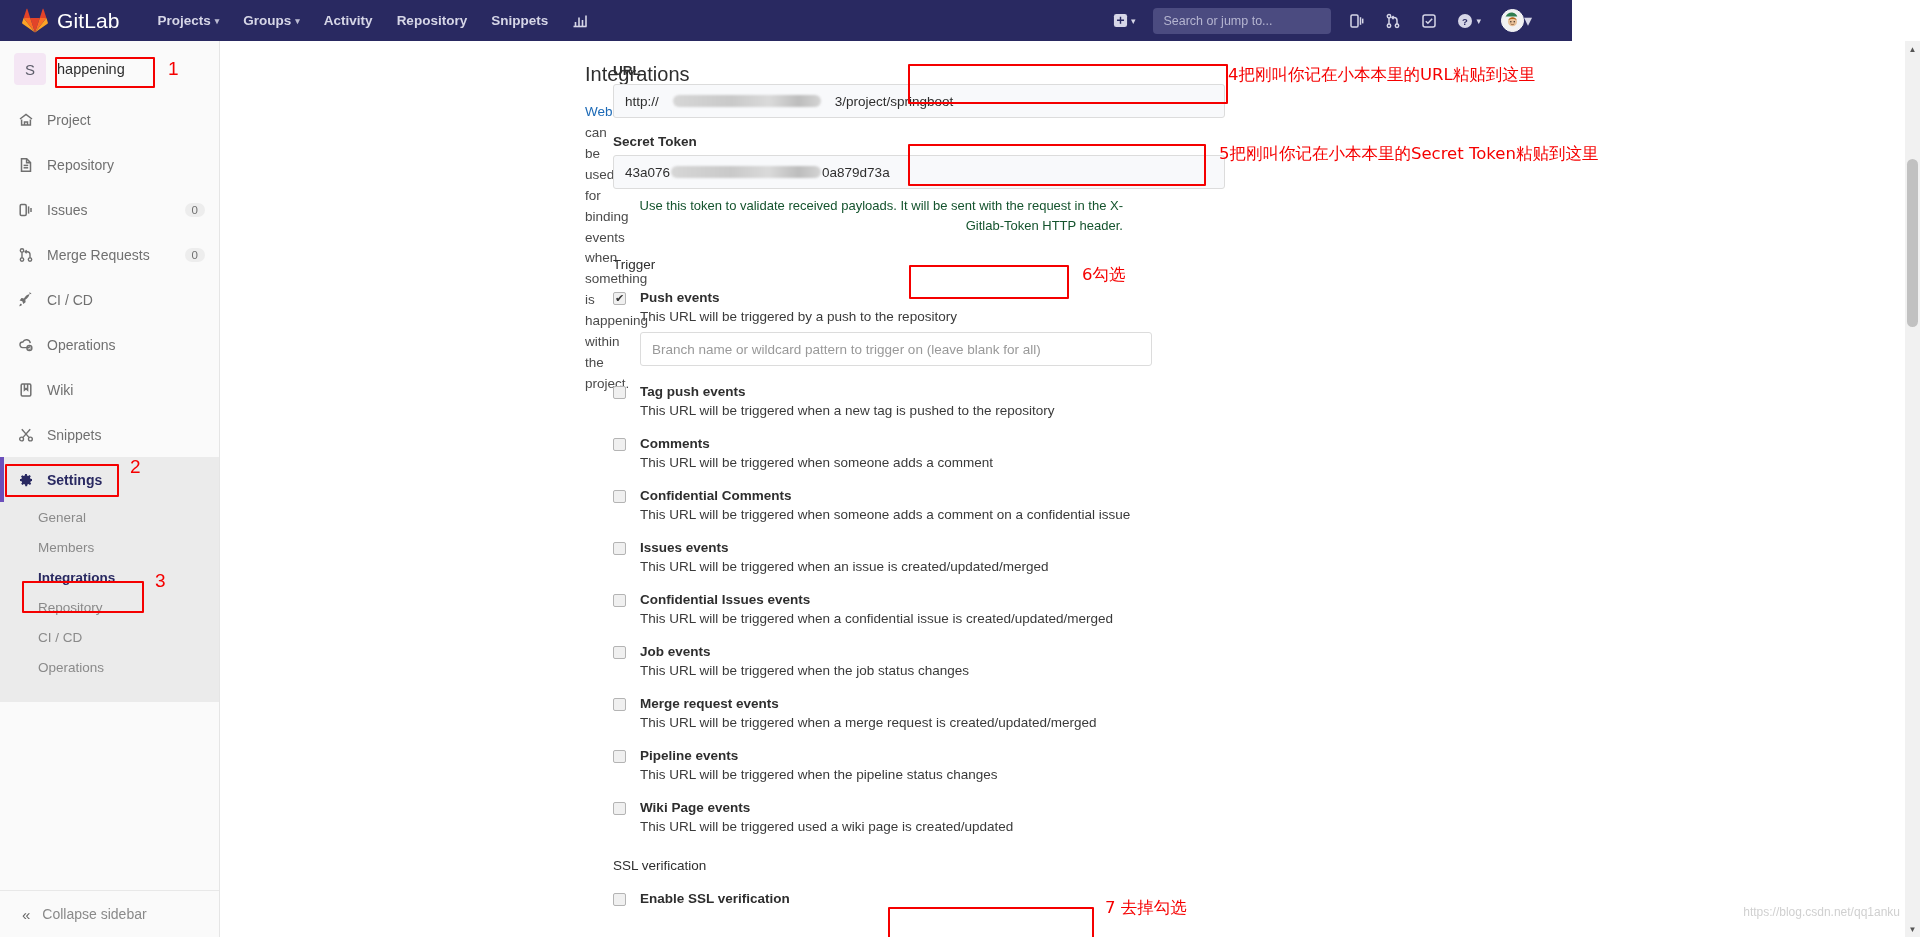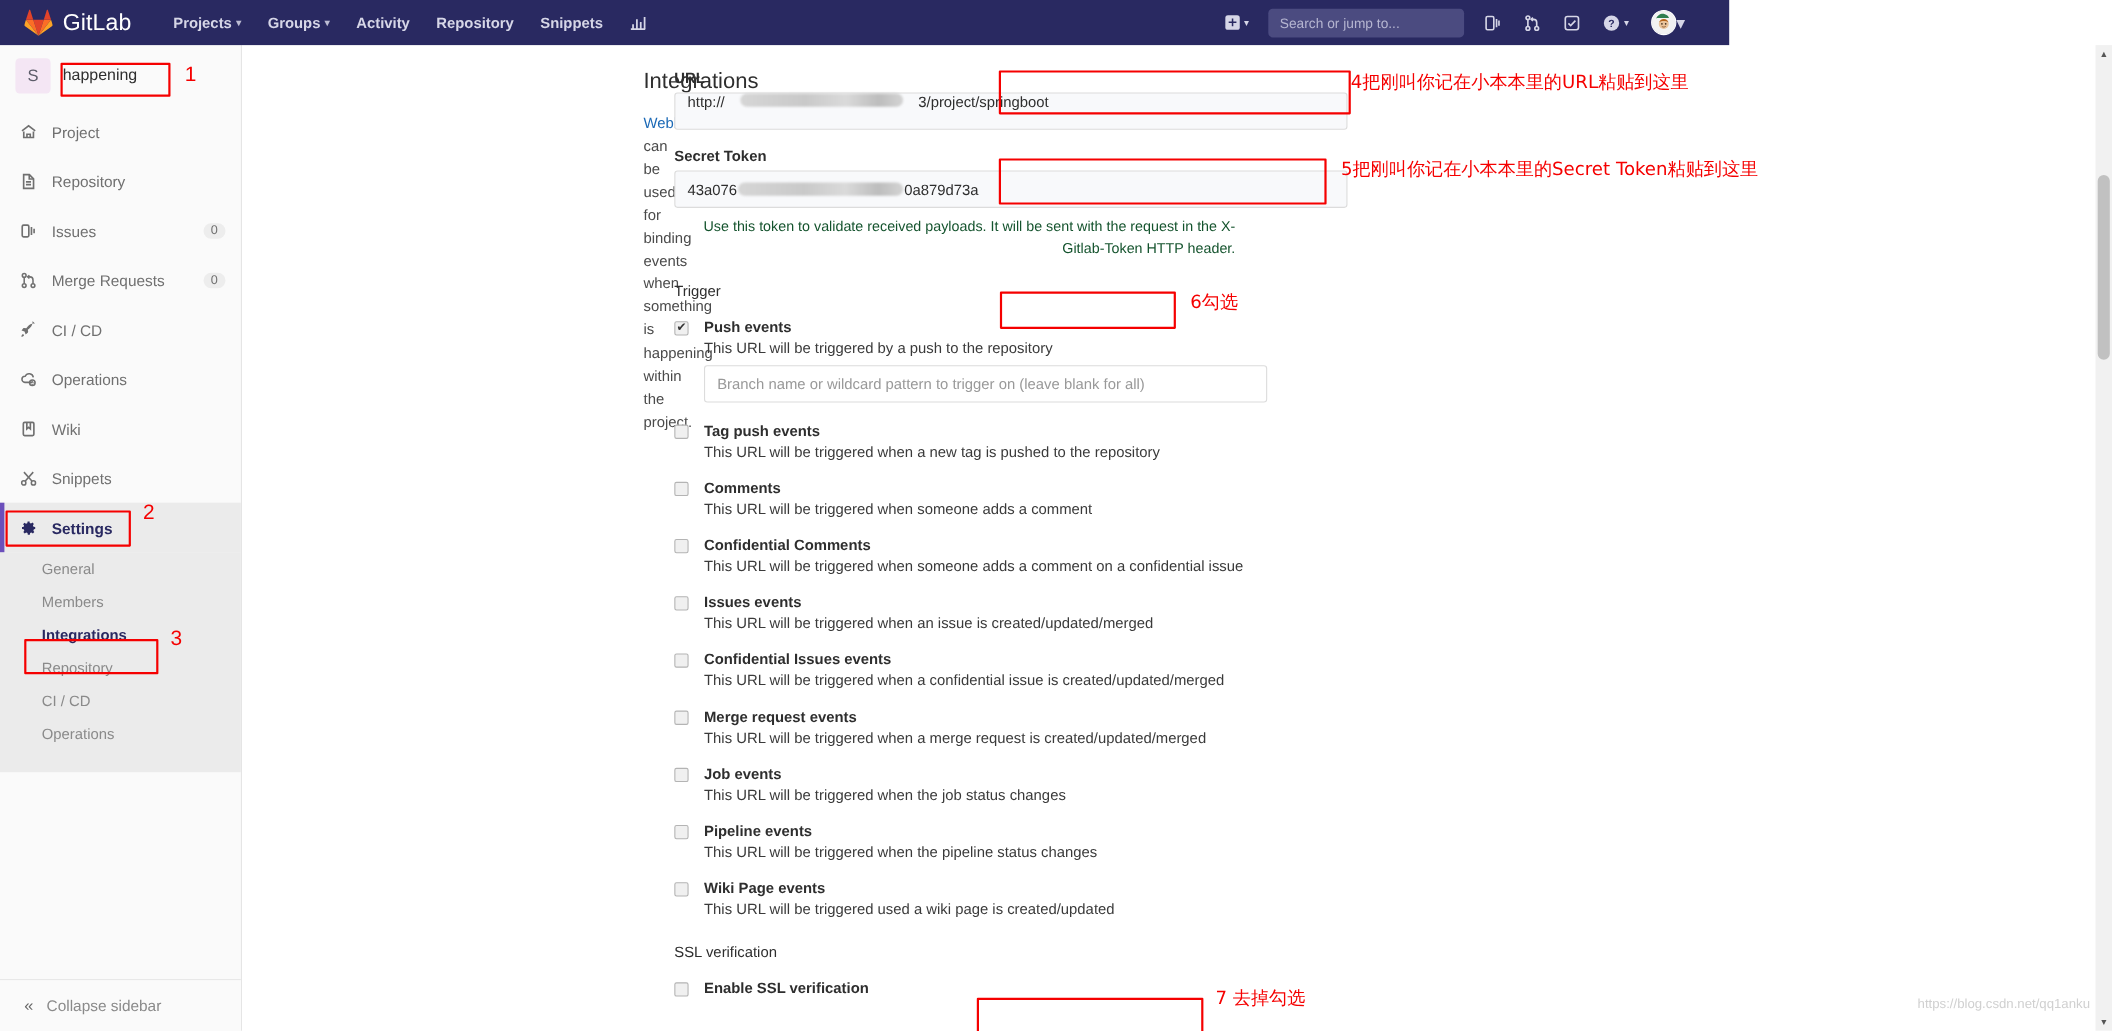--- a/index.html
+++ b/index.html
@@ -473,21 +473,21 @@
   <div class="content-wrap">
     <div class="col-left">
       <h3>Integrations</h3>
       <p><a href="#">Webhooks</a><span> can be used for binding events when something is happening within the project.</span></p>
     </div>
 
     <div class="col-right">
 
       <div class="group">
         <label class="field-label">URL</label>
-        <div class="txt-input" style="display:flex;gap:12px;">
+        <div class="txt-input" style="display:flex;align-items:center;gap:12px;">
           <span>http://</span>
             <span class="redact" style="width:148px;margin:0 2px;"></span>
             <span>3/project/springboot</span>
         </div>
       </div>
 
       <div class="group" style="margin-bottom:6px;">
         <label class="field-label">Secret Token</label>
         <div class="txt-input" style="display:flex;align-items:center;">
           <span>43a076</span>
@@ -546,30 +546,30 @@
         <span class="chkbox"></span>
         <div class="chk-body">
           <div class="chk-title">Confidential Issues events</div>
           <div class="chk-desc">This URL will be triggered when a confidential issue is created/updated/merged</div>
         </div>
       </div>
 
       <div class="chk-row">
         <span class="chkbox"></span>
         <div class="chk-body">
+          <div class="chk-title">Job events</div>
+          <div class="chk-desc">This URL will be triggered when the job status changes</div>
+        </div>
+      </div>
+
+      <div class="chk-row">
+        <span class="chkbox"></span>
+        <div class="chk-body">
           <div class="chk-title">Merge request events</div>
           <div class="chk-desc">This URL will be triggered when a merge request is created/updated/merged</div>
-        </div>
-      </div>
-
-      <div class="chk-row">
-        <span class="chkbox"></span>
-        <div class="chk-body">
-          <div class="chk-title">Job events</div>
-          <div class="chk-desc">This URL will be triggered when the job status changes</div>
         </div>
       </div>
 
       <div class="chk-row">
         <span class="chkbox"></span>
         <div class="chk-body">
           <div class="chk-title">Pipeline events</div>
           <div class="chk-desc">This URL will be triggered when the pipeline status changes</div>
         </div>
       </div>

